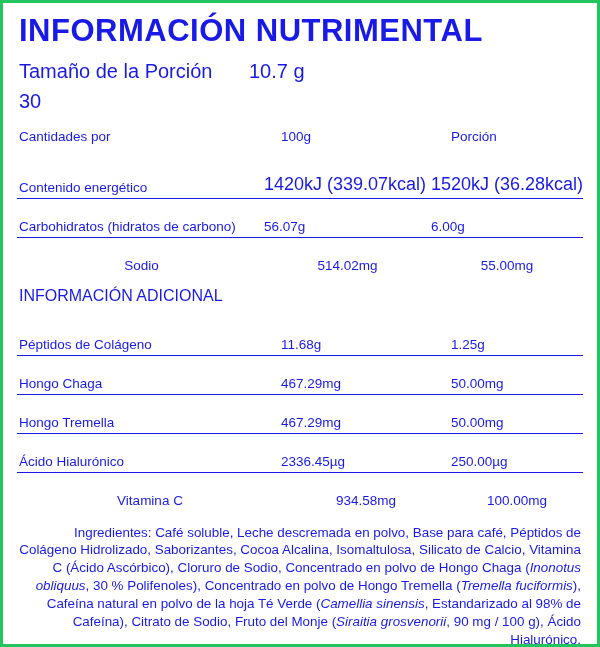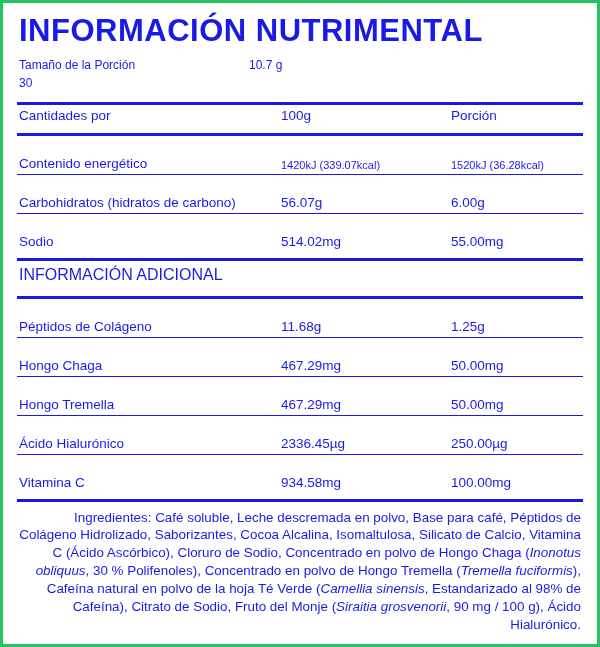--- a/index.html
+++ b/index.html
@@ -27,21 +27,21 @@
     font-weight: bold;
     letter-spacing: 0.5px;
     line-height: 1.05;
     margin: 2px 0 8px 2px;
   }
   .serving {
     margin: 0 0 4px 2px;
   }
   .serving-row {
     display: flex;
-    font-size: 12px;
+    font-size: 20px;
     line-height: 1.5;
   }
   .serving-label {
     width: 230px;
     flex: 0 0 230px;
   }
   .serving-value {
     flex: 1;
   }
   .rule {
@@ -71,23 +71,24 @@
   }
   .hdr td {
     padding-top: 3px;
     padding-bottom: 4px;
   }
   .row-line td {
     border-bottom: 1.5px solid #1a1ae6;
   }
   .row-line.last td {
     border-bottom: none;
+    text-align: center;
   }
   .energy-100 {
-    font-size: 11px;
+    font-size: 18px;
   }
   .section-head {
     font-size: 16px;
     padding: 5px 0 6px 2px;
   }
   .ingredients {
     font-size: 13.4px;
     line-height: 1.33;
     padding: 7px 2px 0 2px;
     text-align: right;

